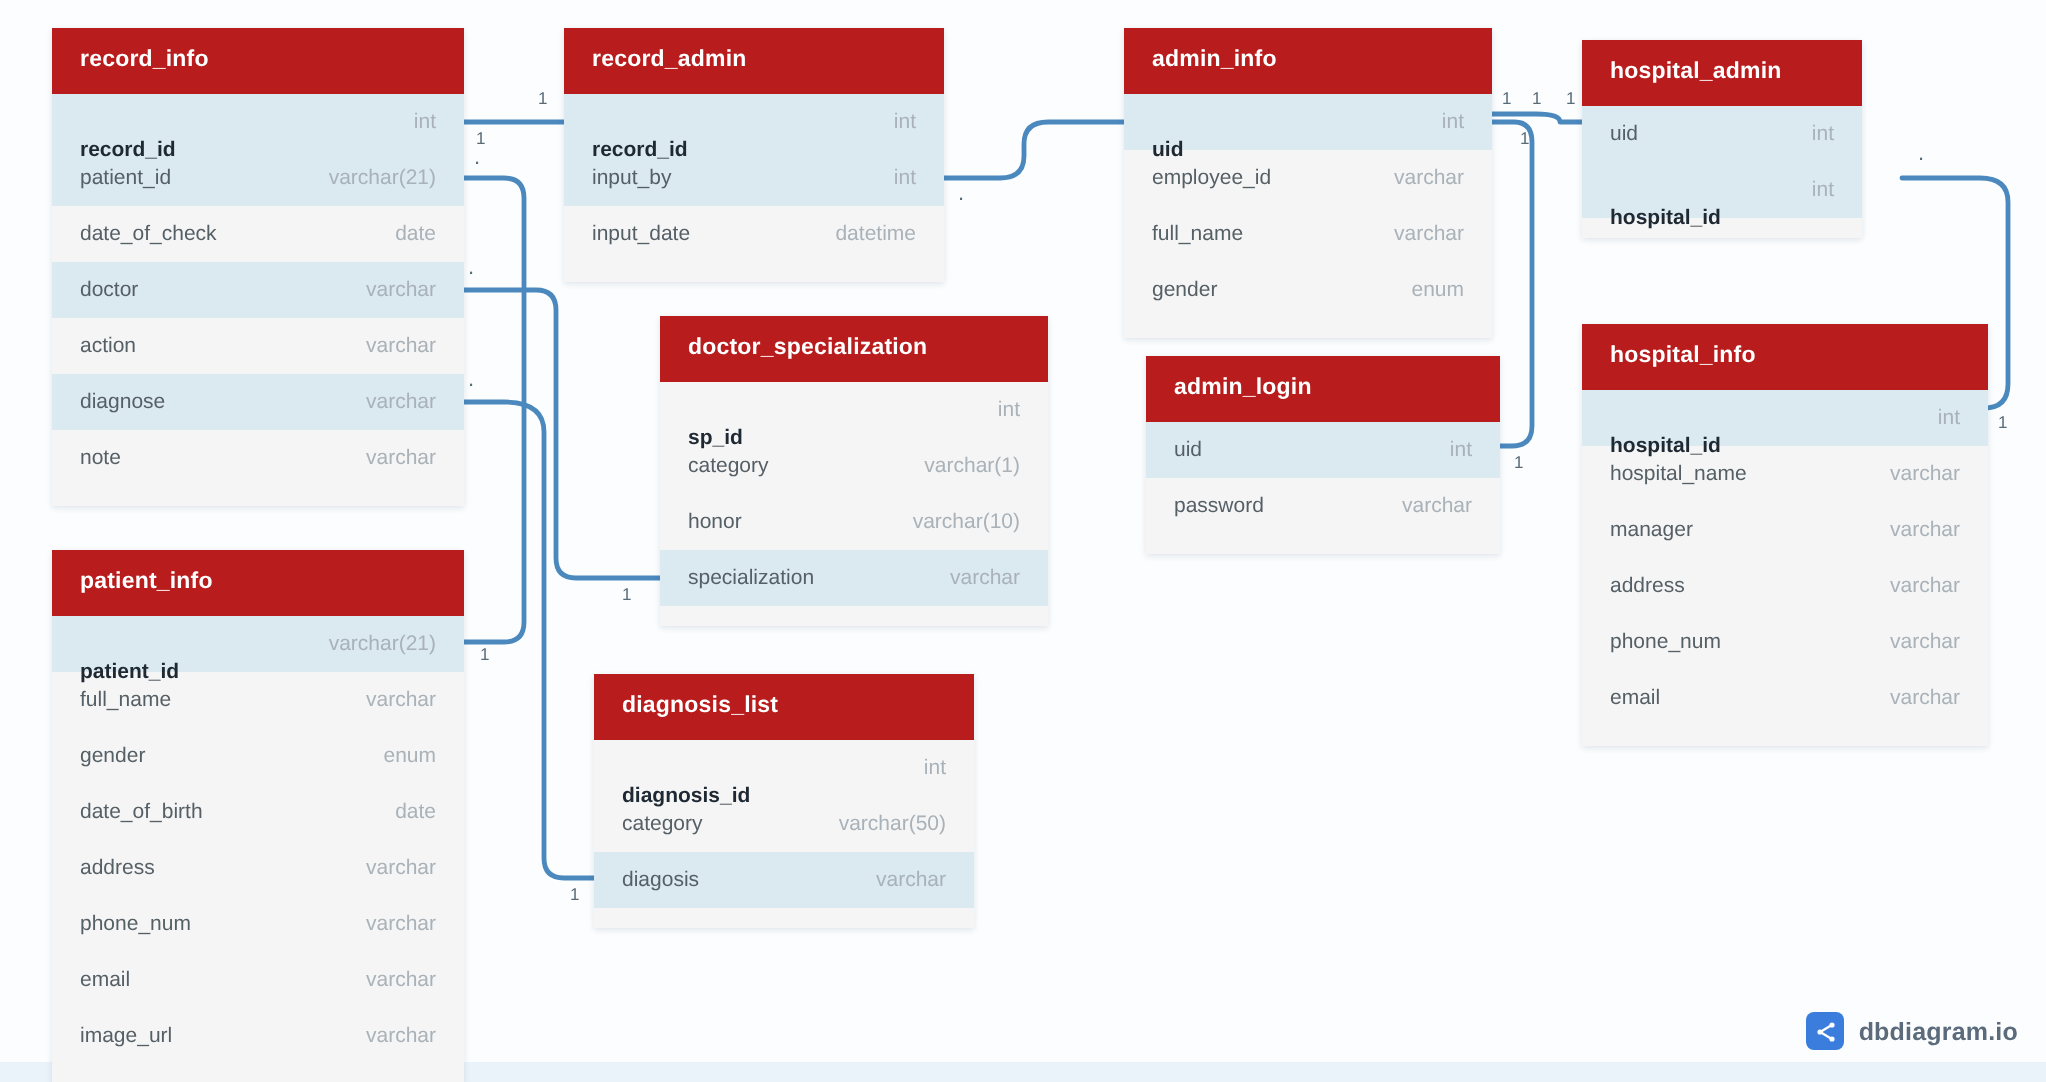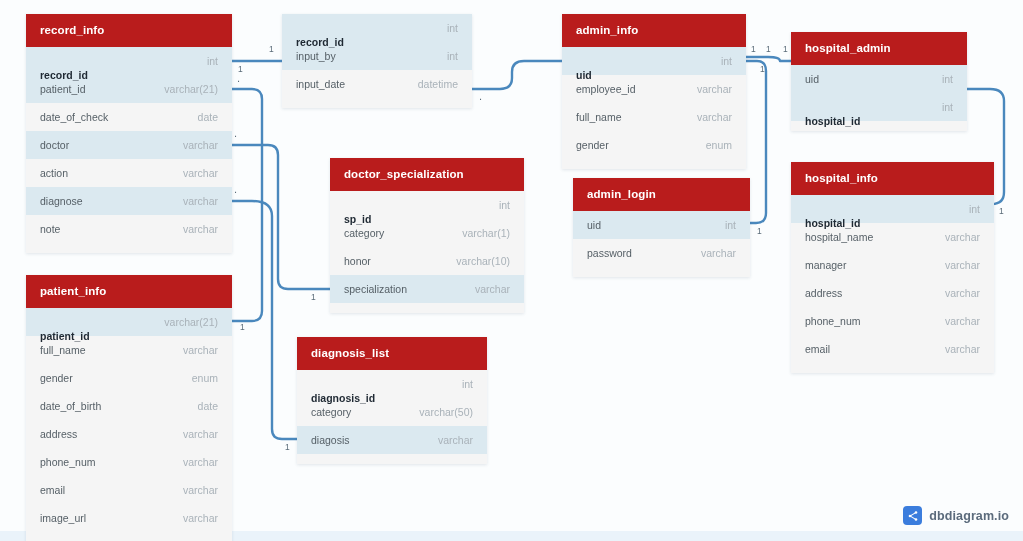--- a/index.html
+++ b/index.html
@@ -179,20 +179,21 @@
             <span class="col-name">email</span>
             <span class="col-type">varchar</span>
           </div>
           <div class="row plain">
             <span class="col-name">image_url</span>
             <span class="col-type">varchar</span>
           </div>
         </div>
       </div>
       <div class="table" style="left: 282px; top: 14px; width: 190px;">
+        <div class="tbl-header">record_admin</div>
         <div class="tbl-rows">
           <div class="row shaded pk">
             <span class="col-name">record_id</span>
             <span class="col-type">int</span>
           </div>
           <div class="row shaded">
             <span class="col-name">input_by</span>
             <span class="col-type">int</span>
           </div>
           <div class="row plain">
@@ -266,21 +267,21 @@
           <div class="row shaded">
             <span class="col-name">uid</span>
             <span class="col-type">int</span>
           </div>
           <div class="row plain">
             <span class="col-name">password</span>
             <span class="col-type">varchar</span>
           </div>
         </div>
       </div>
-      <div class="table" style="left: 791px; top: 32px; width: 176px;">
+      <div class="table" style="left: 791px; top: 20px; width: 140px;">
         <div class="tbl-header">hospital_admin</div>
         <div class="tbl-rows">
           <div class="row shaded">
             <span class="col-name">uid</span>
             <span class="col-type">int</span>
           </div>
           <div class="row shaded pk">
             <span class="col-name">hospital_id</span>
             <span class="col-type">int</span>
           </div>

